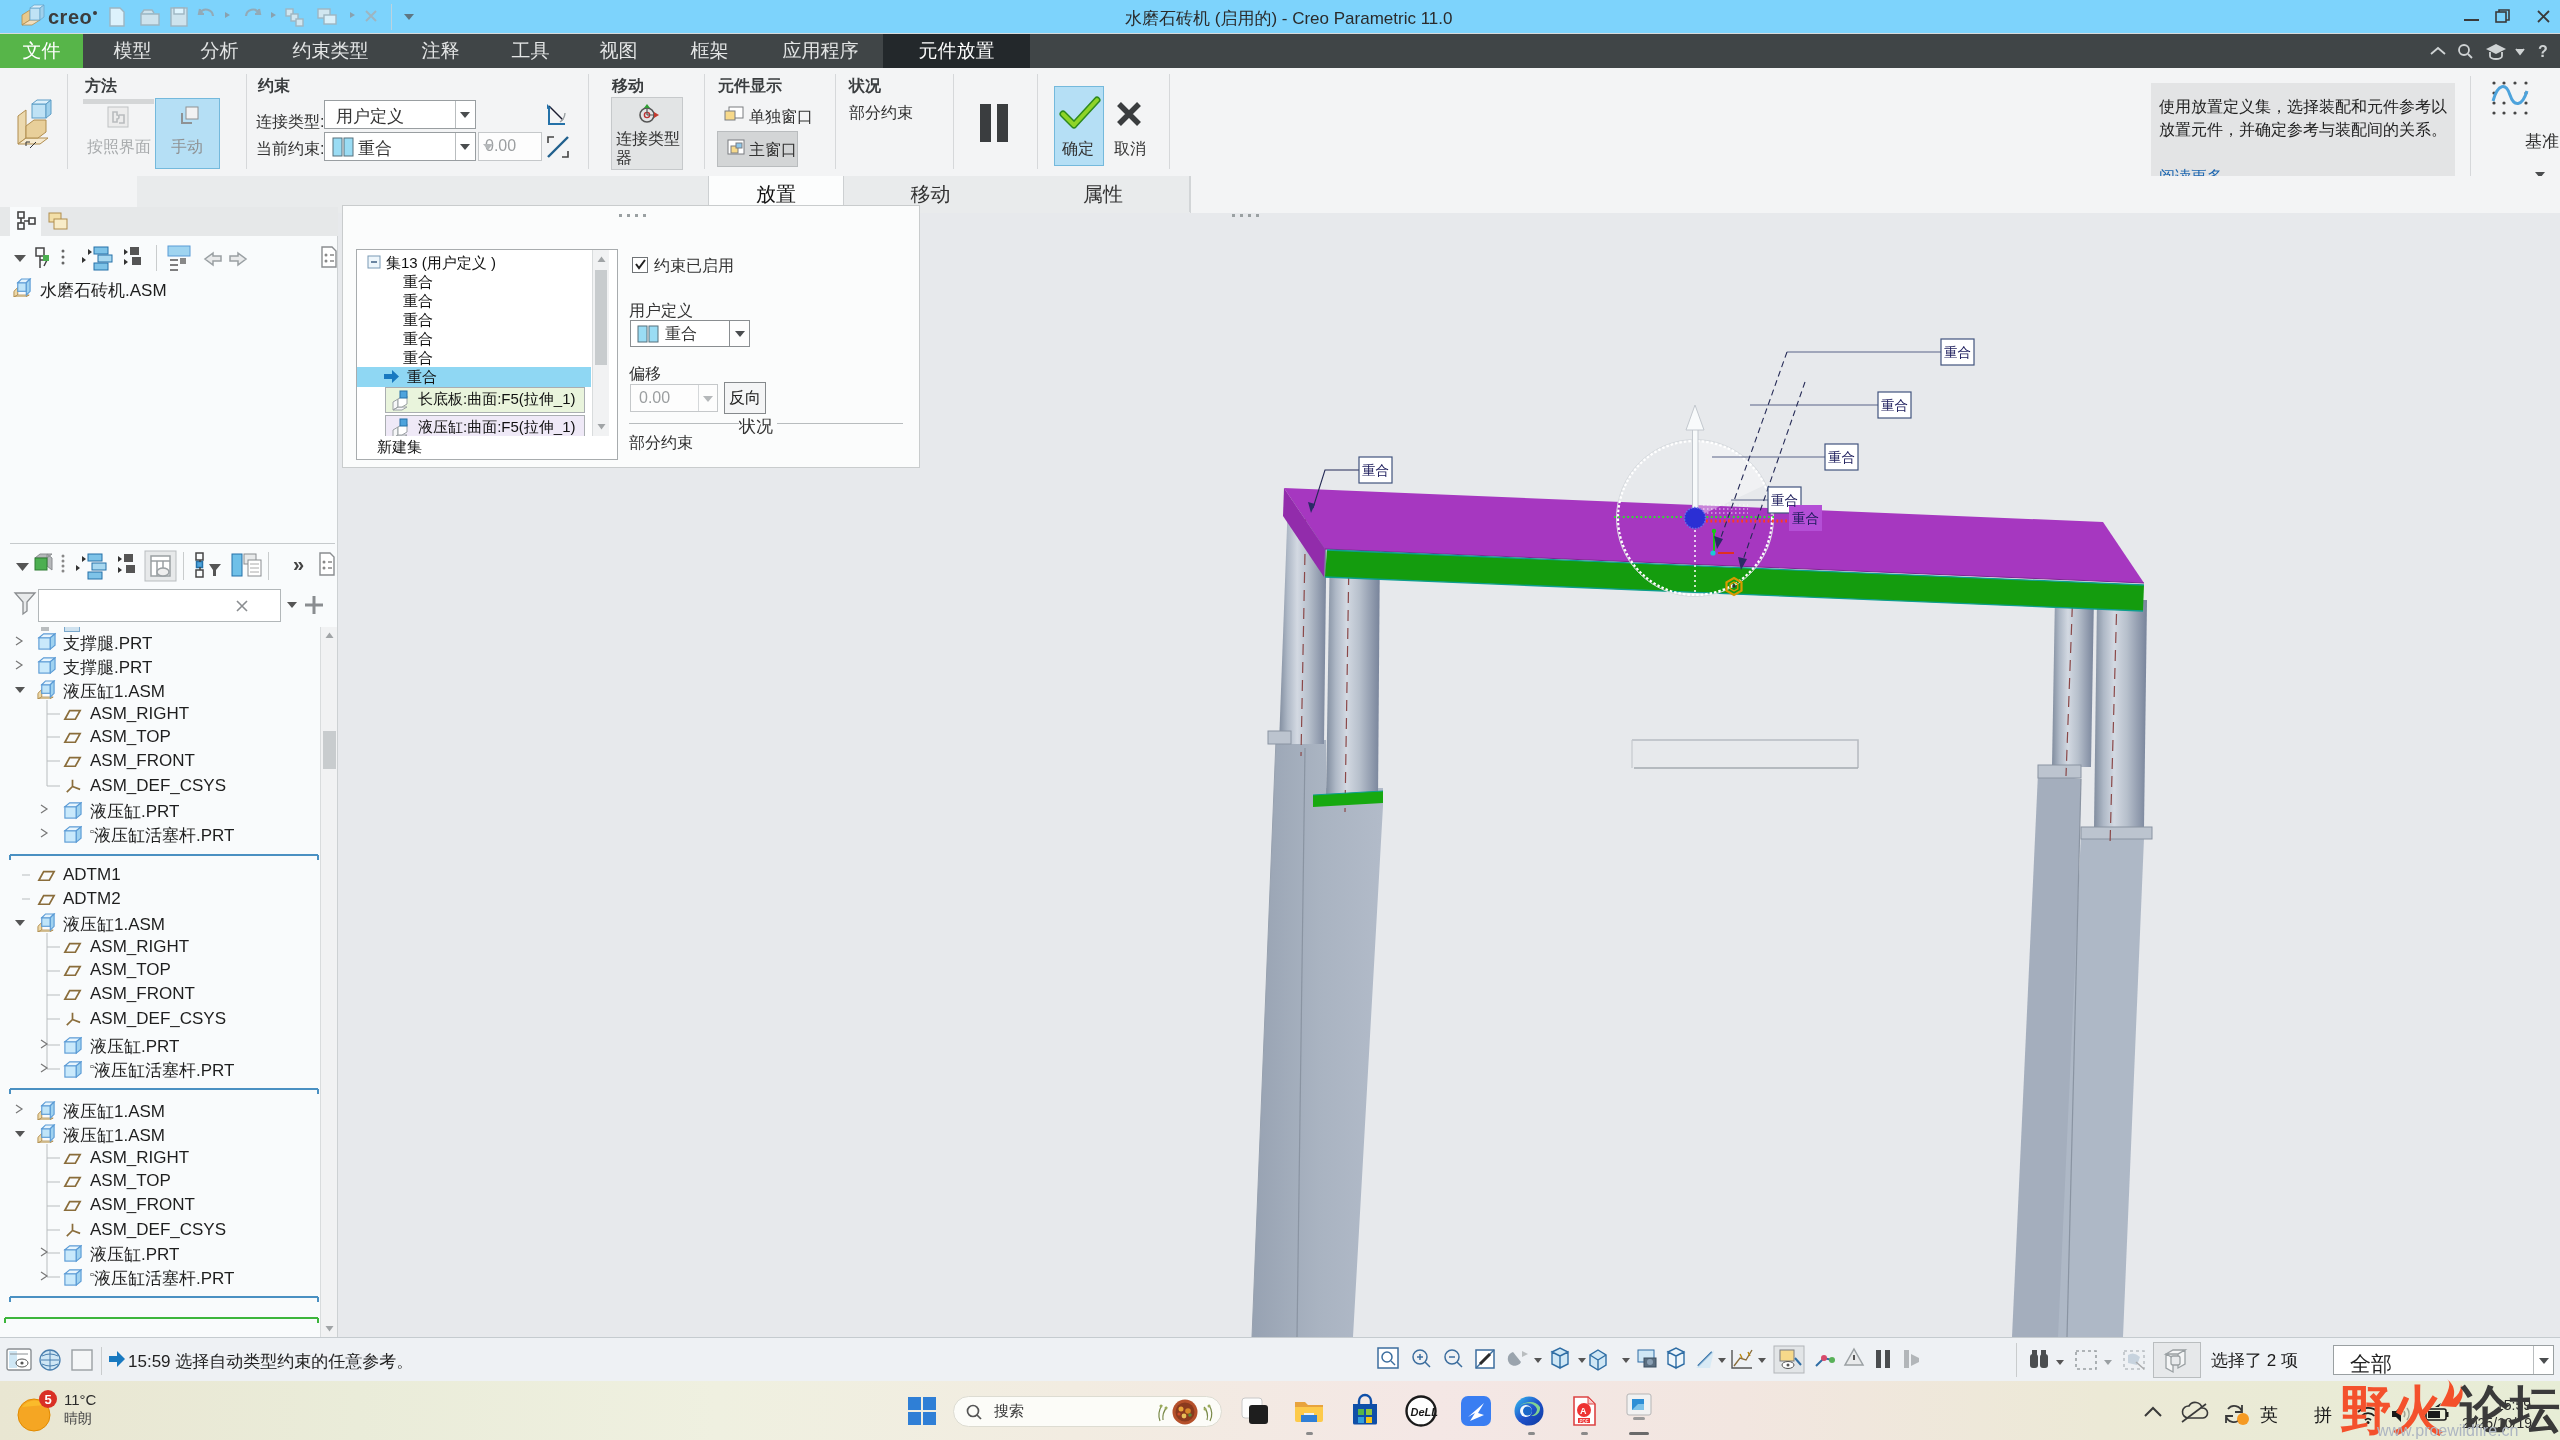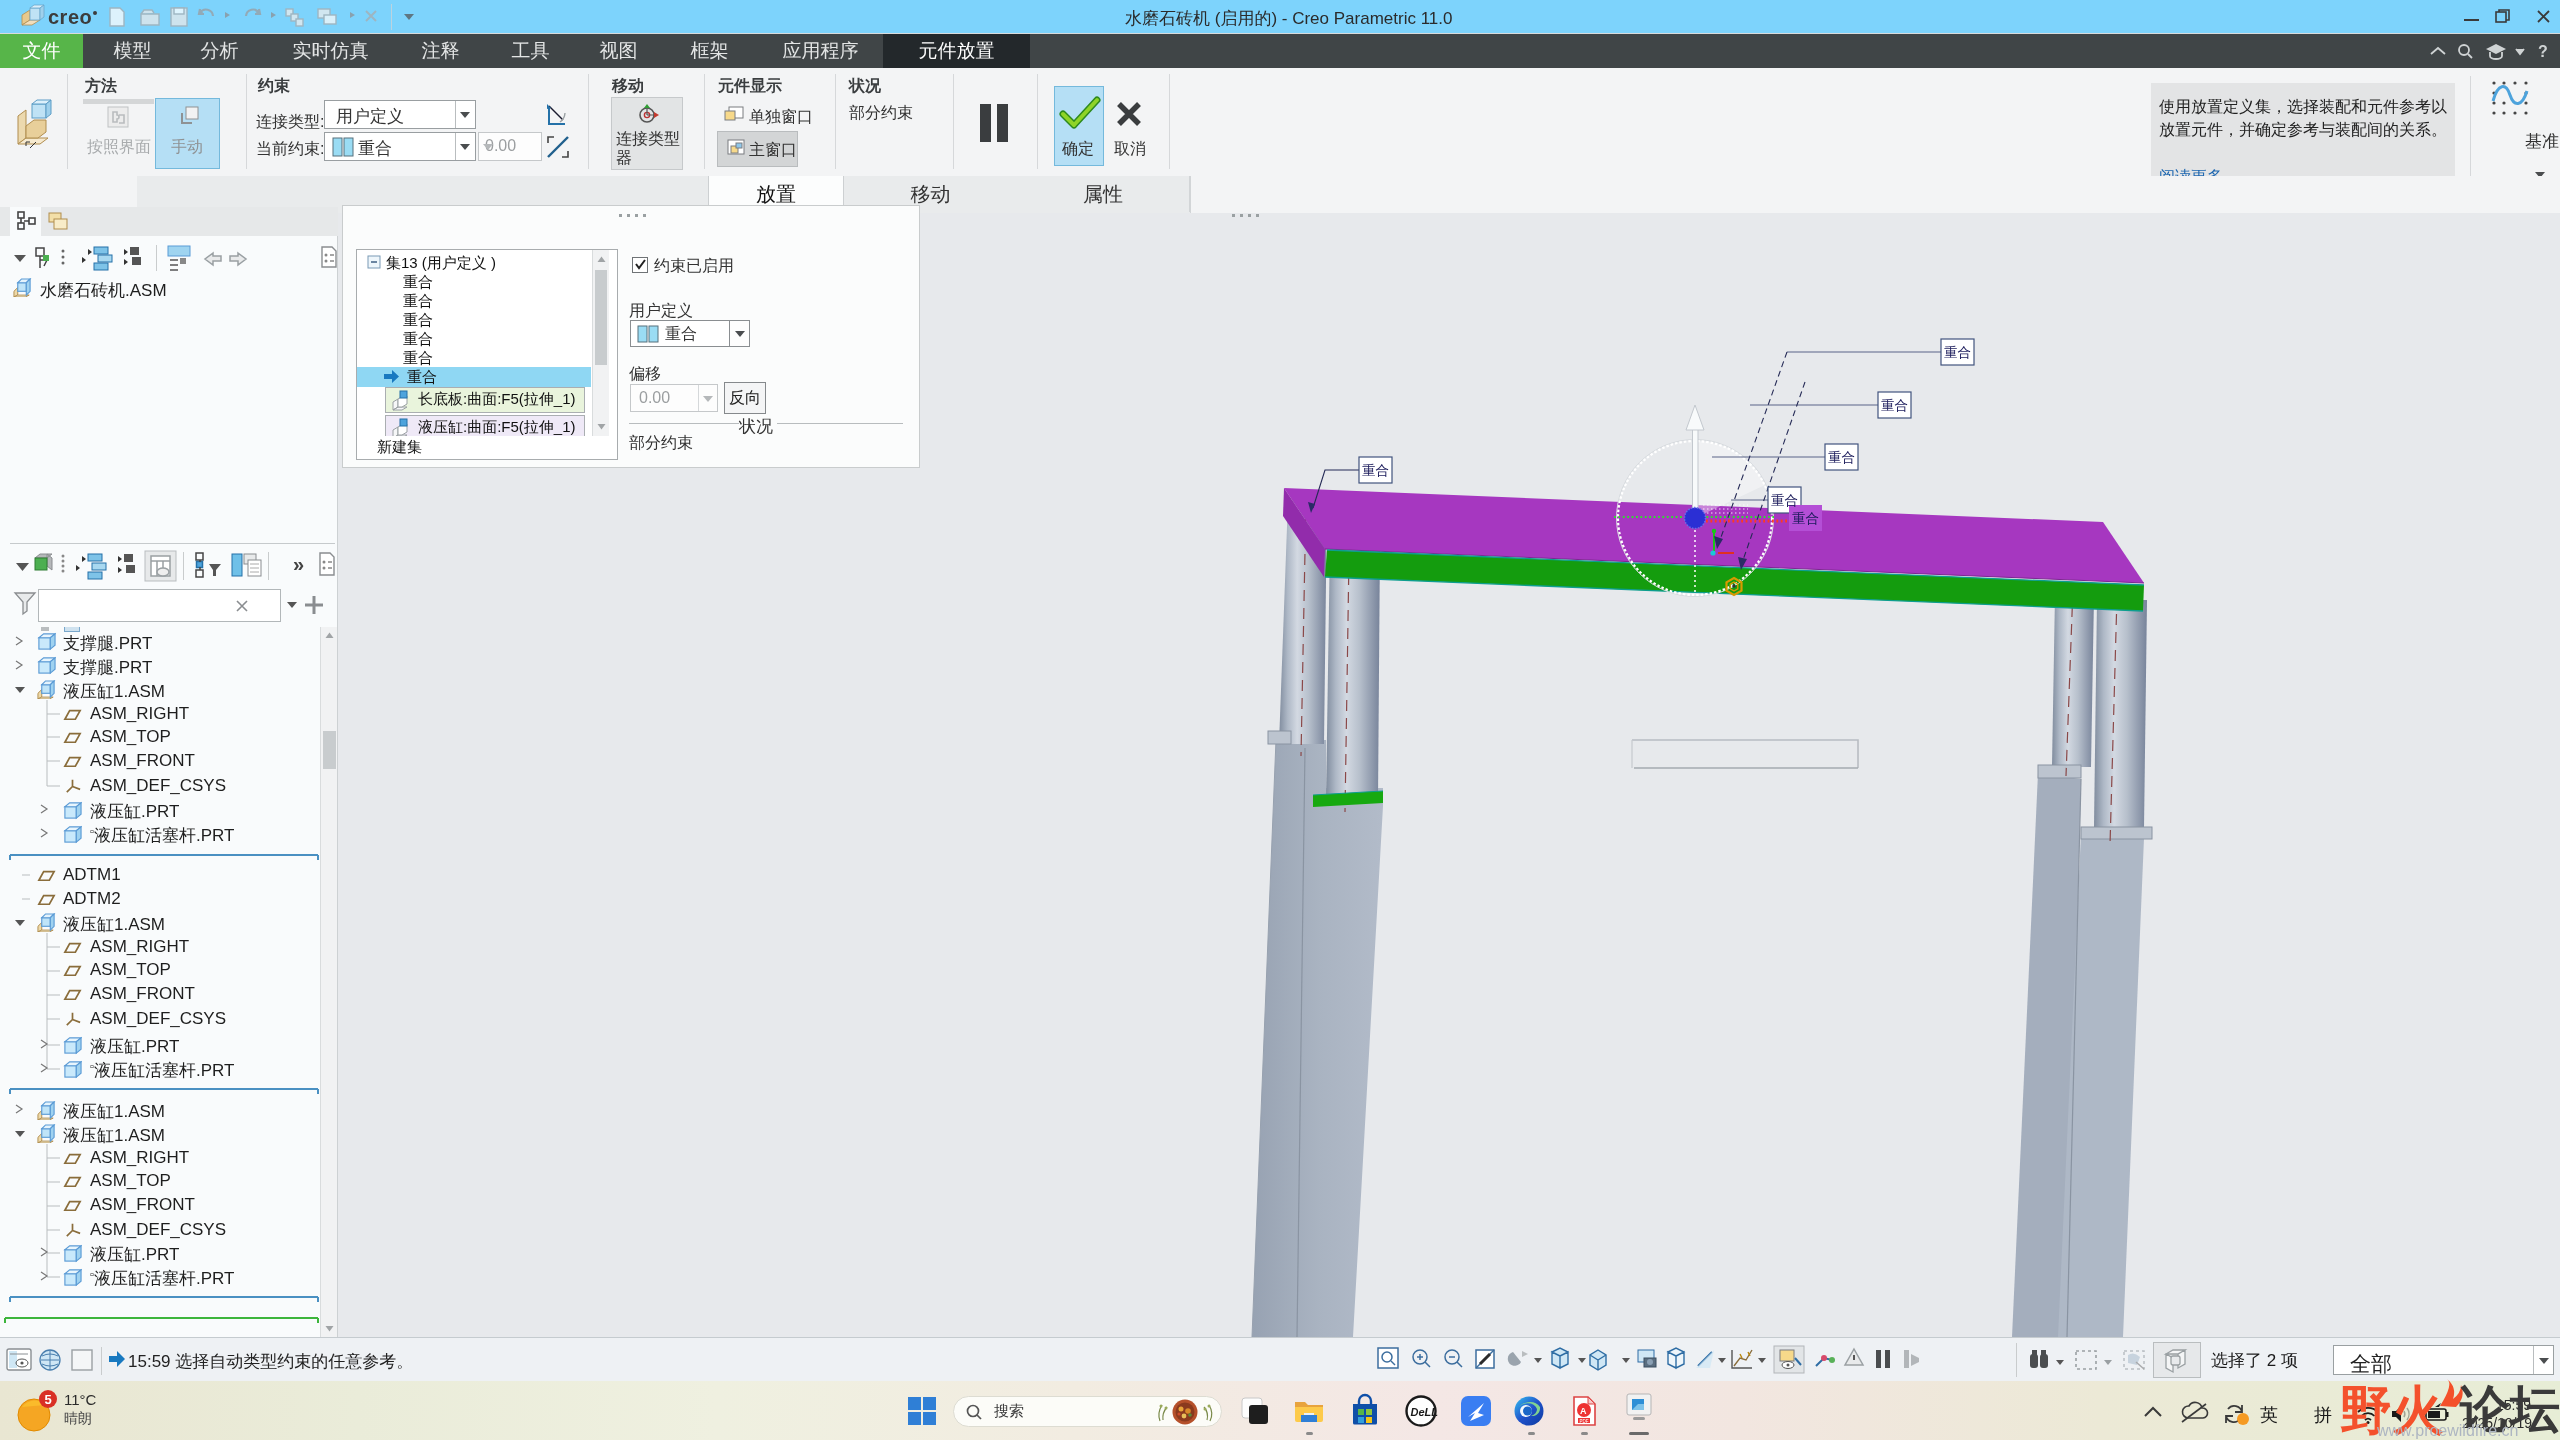--- a/index.html
+++ b/index.html
@@ -97,21 +97,21 @@
     <rect x="46" y="4" width="10" height="10" fill="none" stroke="#3a3a3a" stroke-width="1.6"></rect>
     <path d="M49 4 v-2 h10 v10 h-3" fill="none" stroke="#3a3a3a" stroke-width="1.6"></path>
     <path d="M88 3 l11 11 M99 3 l-11 11" stroke="#3a3a3a" stroke-width="1.8"></path>
   </svg>
 </div>
 
 <div id="rtabs" class="abs">
   <div class="abs file">文件</div>
   <div class="abs tb" style="left:95px;width:75px">模型</div>
   <div class="abs tb" style="left:182px;width:75px">分析</div>
-  <div class="abs tb" style="left:258px;width:145px">实时仿真</div>
+  <div class="abs tb" style="left:258px;width:145px">约束类型</div>
   <div class="abs tb" style="left:403px;width:75px">注释</div>
   <div class="abs tb" style="left:493px;width:75px">工具</div>
   <div class="abs tb" style="left:581px;width:75px">视图</div>
   <div class="abs tb" style="left:672px;width:75px">框架</div>
   <div class="abs tb" style="left:748px;width:145px">应用程序</div>
   <div class="abs tb act" style="left:883px;width:147px">元件放置</div>
   <svg class="abs" style="left:2428px;top:9px" width="130" height="17" viewBox="0 0 130 17">
     <g stroke="#cfd3d4" fill="none" stroke-width="1.8">
       <path d="M3 11 l7 -6 l7 6"></path>
       <circle cx="36" cy="7" r="5"></circle>

